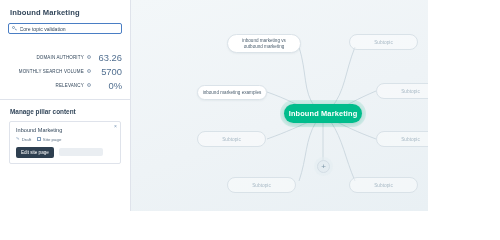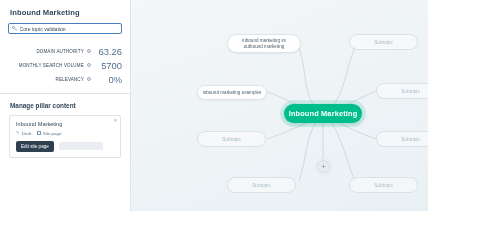--- a/index.html
+++ b/index.html
@@ -76,21 +76,21 @@
     transform: rotate(45deg);
   }
   .search-text {
     font-size: 5.1px;
     color: #33475b;
     white-space: nowrap;
     overflow: hidden;
   }
 
   .metrics {
-    margin-top: 10px;
+    margin-top: 16px;
   }
   .metric-row {
     display: flex;
     align-items: center;
     justify-content: flex-end;
     height: 14px;
   }
   .metric-label {
     font-size: 4.5px;
     letter-spacing: 0.15px;

